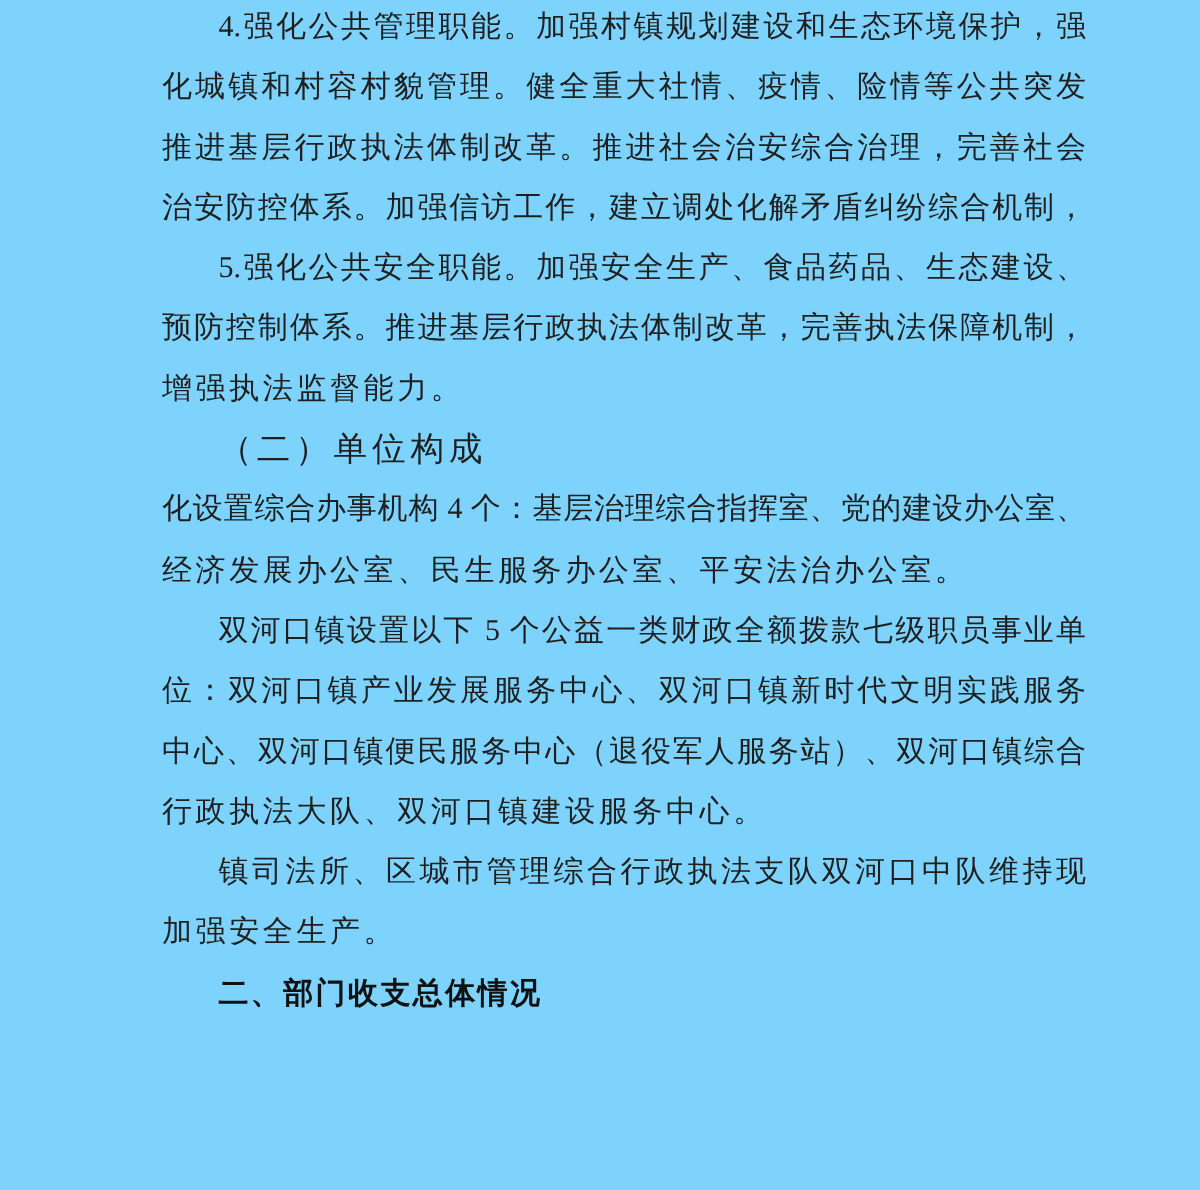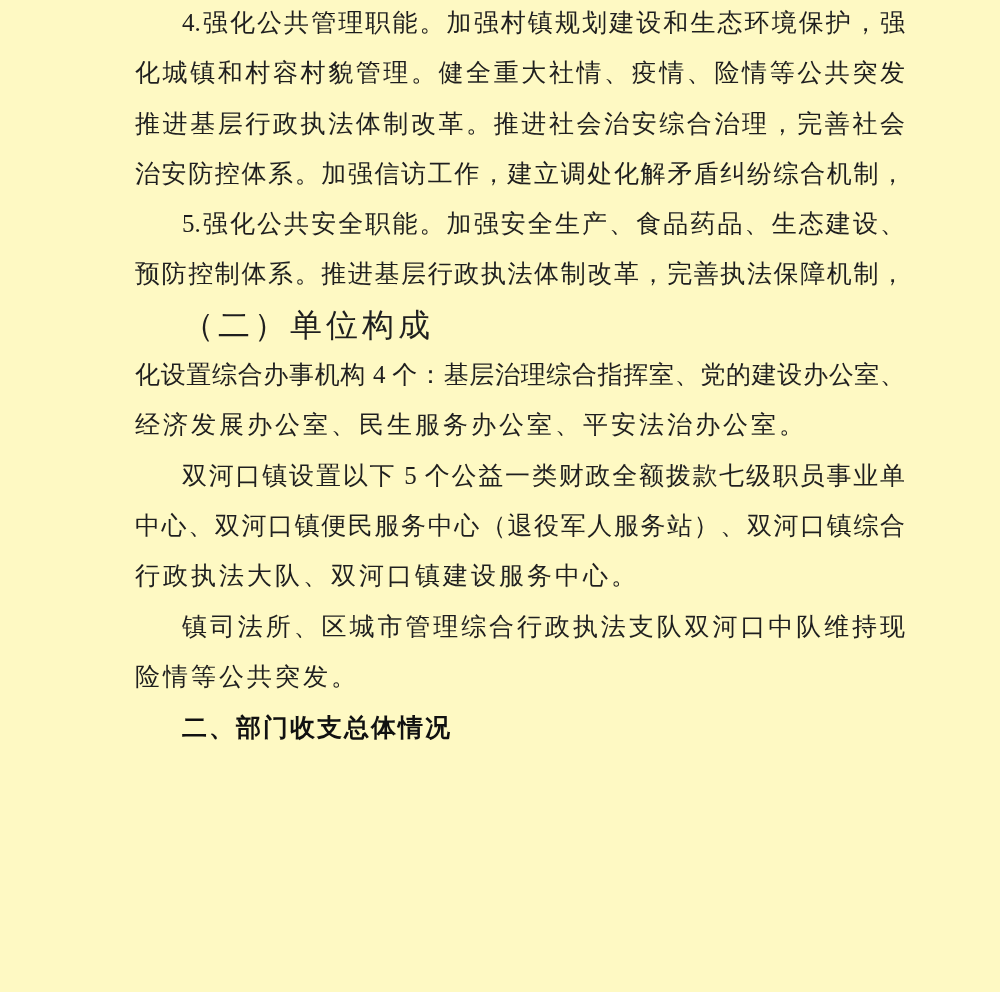--- a/index.html
+++ b/index.html
@@ -1,20 +1,20 @@
 <!DOCTYPE html>
 <html><head>
 <meta charset="utf-8">
 <style>
   html, body { margin: 0; padding: 0; }
   .page {
     position: relative;
     width: 1000px;
     height: 992px;
-    background: #fef9c3;
+    background: #7dd3fc;
     overflow: hidden;
     font-family: "Liberation Serif", "DejaVu Serif", serif;
     color: #1f1f1f;
   }
   .textblock {
     position: absolute;
     left: 135px;
     top: -2px;
     width: 770px;
   }
@@ -27,21 +27,21 @@
   .line.just {
     text-align: justify;
     text-align-last: justify;
   }
   .line.plain {
     text-align: left;
     letter-spacing: 3px;
   }
   .line.indent { padding-left: 47px; }
   .line.kai {
-    font-size: 32px;
+    font-size: 28px;
     letter-spacing: 4px;
     text-align: left;
   }
   .line.hei {
     font-family: "Liberation Sans", "DejaVu Sans", sans-serif;
     font-weight: 700;
     font-size: 25px;
     letter-spacing: 2px;
     text-align: left;
     color: #111111;
@@ -51,23 +51,25 @@
 <body>
 
 <div class="page">
   <div class="textblock">
       <div class="line just indent">4.强化公共管理职能。加强村镇规划建设和生态环境保护，强</div>
       <div class="line just">化城镇和村容村貌管理。健全重大社情、疫情、险情等公共突发</div>
       <div class="line just">推进基层行政执法体制改革。推进社会治安综合治理，完善社会</div>
       <div class="line just">治安防控体系。加强信访工作，建立调处化解矛盾纠纷综合机制，</div>
       <div class="line just indent">5.强化公共安全职能。加强安全生产、食品药品、生态建设、</div>
       <div class="line just">预防控制体系。推进基层行政执法体制改革，完善执法保障机制，</div>
+      <div class="line plain">增强执法监督能力。</div>
       <div class="line kai indent">（二）单位构成</div>
       <div class="line just">化设置综合办事机构 4 个：基层治理综合指挥室、党的建设办公室、</div>
       <div class="line plain">经济发展办公室、民生服务办公室、平安法治办公室。</div>
       <div class="line just indent">双河口镇设置以下 5 个公益一类财政全额拨款七级职员事业单</div>
+      <div class="line just">位：双河口镇产业发展服务中心、双河口镇新时代文明实践服务</div>
       <div class="line just">中心、双河口镇便民服务中心（退役军人服务站）、双河口镇综合</div>
       <div class="line plain">行政执法大队、双河口镇建设服务中心。</div>
       <div class="line just indent">镇司法所、区城市管理综合行政执法支队双河口中队维持现</div>
-      <div class="line plain">险情等公共突发。</div>
+      <div class="line plain">加强安全生产。</div>
       <div class="line hei indent">二、部门收支总体情况</div>
     </div>
 </div>
 
 </body></html>

